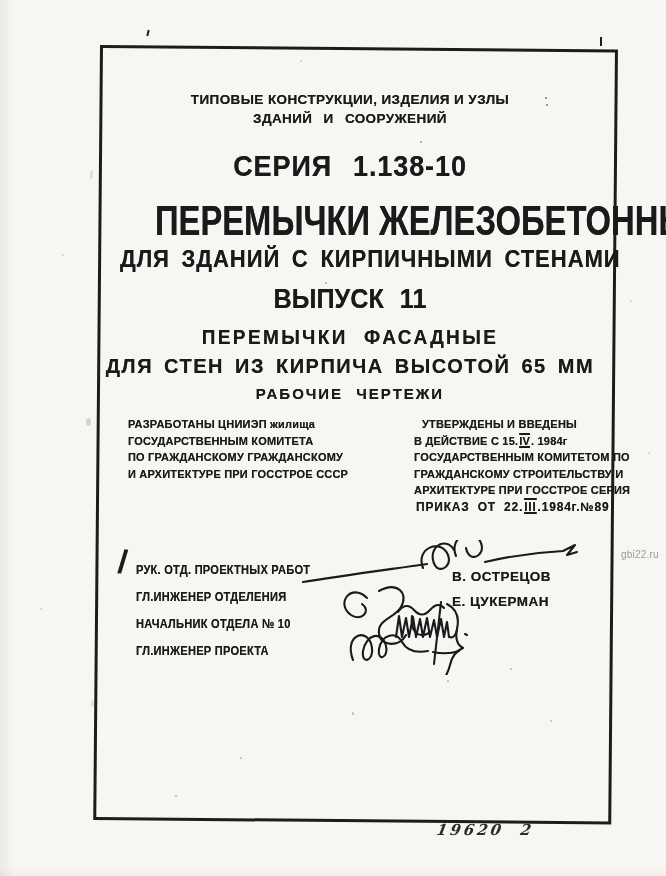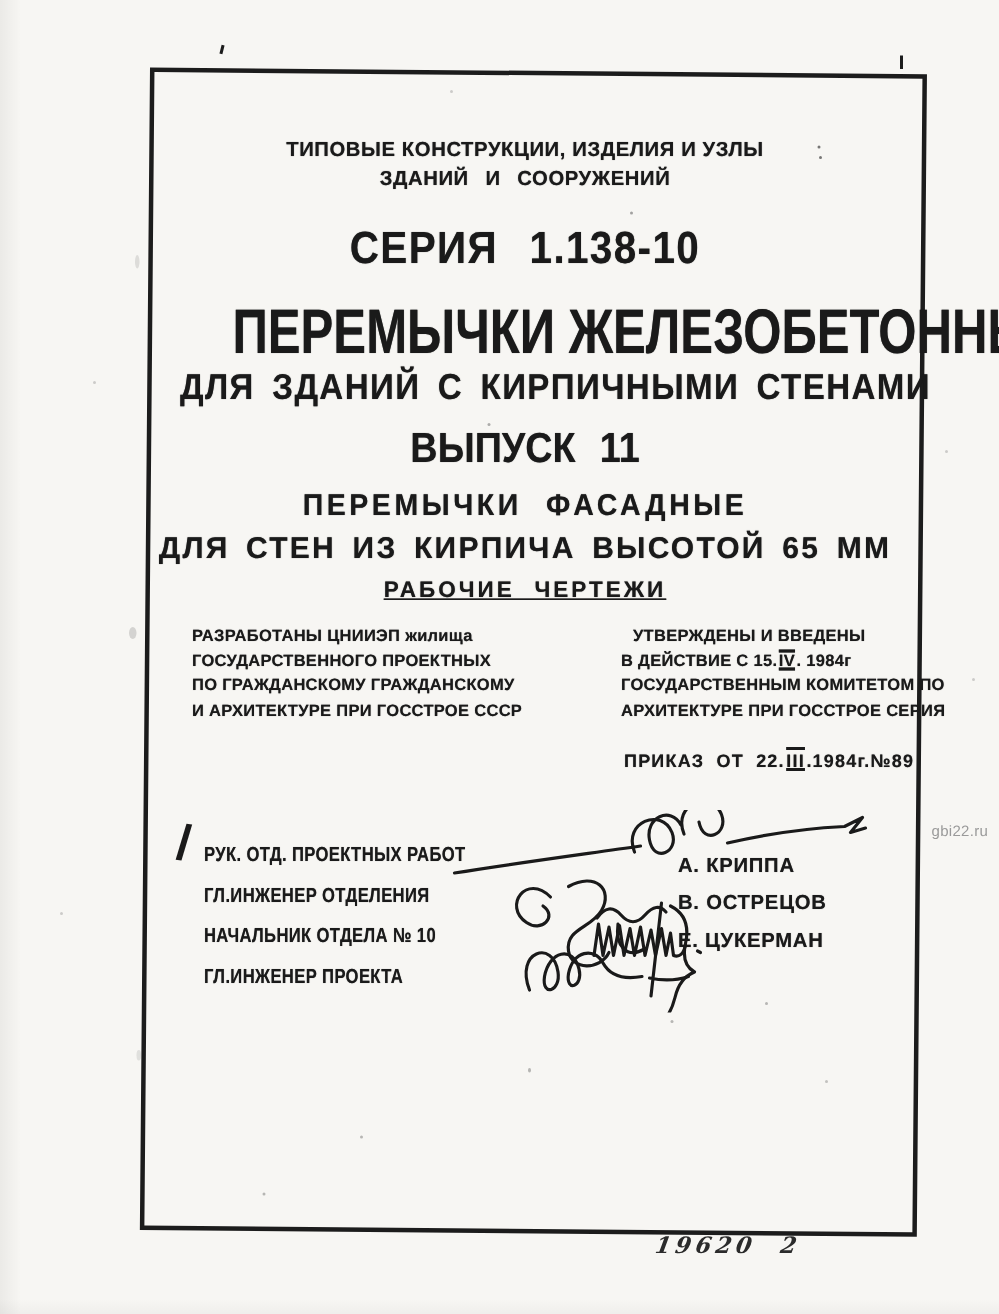--- a/index.html
+++ b/index.html
@@ -70,53 +70,53 @@
   <div class="abs tick" style="left:147px;top:30px;width:2px;height:6px;transform:rotate(14deg);"></div>
 
   <div class="abs c hdr" style="top:92px;">ТИПОВЫЕ КОНСТРУКЦИИ, ИЗДЕЛИЯ И УЗЛЫ</div>
   <div class="abs c hdr hdr2" style="top:111px;">ЗДАНИЙ И СООРУЖЕНИЙ</div>
   <div class="abs c series" style="top:149px;">СЕРИЯ 1.138-10</div>
   <div class="abs c title" style="top:197px;">ПЕРЕМЫЧКИ ЖЕЛЕЗОБЕТОННЫЕ</div>
   <div class="abs c subtt" style="top:245px;">ДЛЯ ЗДАНИЙ С КИРПИЧНЫМИ СТЕНАМИ</div>
   <div class="abs c issue" style="top:283px;">ВЫПУСК 11</div>
   <div class="abs c sect" style="top:326px;">ПЕРЕМЫЧКИ ФАСАДНЫЕ</div>
   <div class="abs c sect2" style="top:355px;">ДЛЯ СТЕН ИЗ КИРПИЧА ВЫСОТОЙ 65 ММ</div>
-  <div class="abs c doctp" style="top:385px;text-decoration:underline;">РАБОЧИЕ ЧЕРТЕЖИ</div>
+  <div class="abs c doctp" style="top:385px;">РАБОЧИЕ ЧЕРТЕЖИ</div>
 
   <div class="abs block" style="left:128px;top:416px;">
     <div>РАЗРАБОТАНЫ ЦНИИЭП жилища</div>
-    <div>ГОСУДАРСТВЕННОГО ПРОЕКТНЫХ</div>
+    <div>ГОСУДАРСТВЕННЫМ КОМИТЕТА</div>
     <div>ПО ГРАЖДАНСКОМУ ГРАЖДАНСКОМУ</div>
     <div>И АРХИТЕКТУРЕ ПРИ ГОССТРОЕ СССР</div>
   </div>
 
   <div class="abs block" style="left:414px;top:416px;">
     <div class="ind">УТВЕРЖДЕНЫ И ВВЕДЕНЫ</div>
     <div>
       <span>В ДЕЙСТВИЕ С 15.</span><span class="roman">IV</span><span>. 1984г</span>
     </div>
     <div>ГОСУДАРСТВЕННЫМ КОМИТЕТОМ ПО</div>
+    <div>ГРАЖДАНСКОМУ СТРОИТЕЛЬСТВУ И</div>
     <div>АРХИТЕКТУРЕ ПРИ ГОССТРОЕ СЕРИЯ</div>
   </div>
 
   <div class="abs order" style="left:416px;top:500px;">
     <span>ПРИКАЗ ОТ 22.</span><span class="roman">III</span><span>.1984г.№89</span>
   </div>
 
   <div class="abs slash" style="left:118px;top:543px;">/</div>
 
   <div class="abs labels" style="left:136px;top:556px;">
     <div>РУК. ОТД. ПРОЕКТНЫХ РАБОТ</div>
     <div>ГЛ.ИНЖЕНЕР ОТДЕЛЕНИЯ</div>
     <div>НАЧАЛЬНИК ОТДЕЛА № 10</div>
     <div>ГЛ.ИНЖЕНЕР ПРОЕКТА</div>
   </div>
 
   <div class="abs names" style="left:452px;top:564px;">
-    <div>А. КРИППА</div>
     <div>В. ОСТРЕЦОВ</div>
     <div>Е. ЦУКЕРМАН</div>
   </div>
 
   <svg class="abs" style="left:295px;top:540px;" width="290" height="135" viewBox="0 0 290 135" aria-hidden="true">
     <path d="M8,42 C45,36 90,30 132,24 M128,28 c-8,-20 18,-30 25,-13 c5,13 -12,21 -15,5 c-3,-15 14,-23 21,-10 m2,6 c-8,-20 18,-30 25,-13 c5,13 -12,21 -15,5 M190,22 C220,15 248,12 268,11 l12,-6 -8,10 10,-3"></path>
     <path d="M72,58 c-16,-16 -32,6 -16,17 c10,7 21,-4 11,-11 m17,-13 c18,-10 30,2 22,16 c-7,12 -24,12 -22,27 c2,13 21,13 27,1 m6,-19 c-2,15 6,23 17,17"></path>
     <path d="M103,72 q8,-11 16,-2 t16,0 t14,-2 M101,97 l3,-21 3,21 4,-19 3,19 4,-20 3,20 4,-18 3,18 4,-19 3,19 4,-17 3,17 4,-18 3,18 3,-15 2,15 q6,2 8,-7 M170,94 l2,1"></path>
     <path d="M58,120 c-10,-26 16,-34 19,-12 c2,13 -11,17 -9,3 c3,-17 19,-21 23,-5 c3,12 -9,16 -7,3 c3,-15 17,-18 23,-7 c5,9 15,11 26,9 m5,1 q14,3 26,-1 M146,62 l-7,62"></path>
     <path d="M152,64 q14,7 10,25 q-3,14 6,19 q-10,4 -13,17 q-4,16 -15,21"></path>

